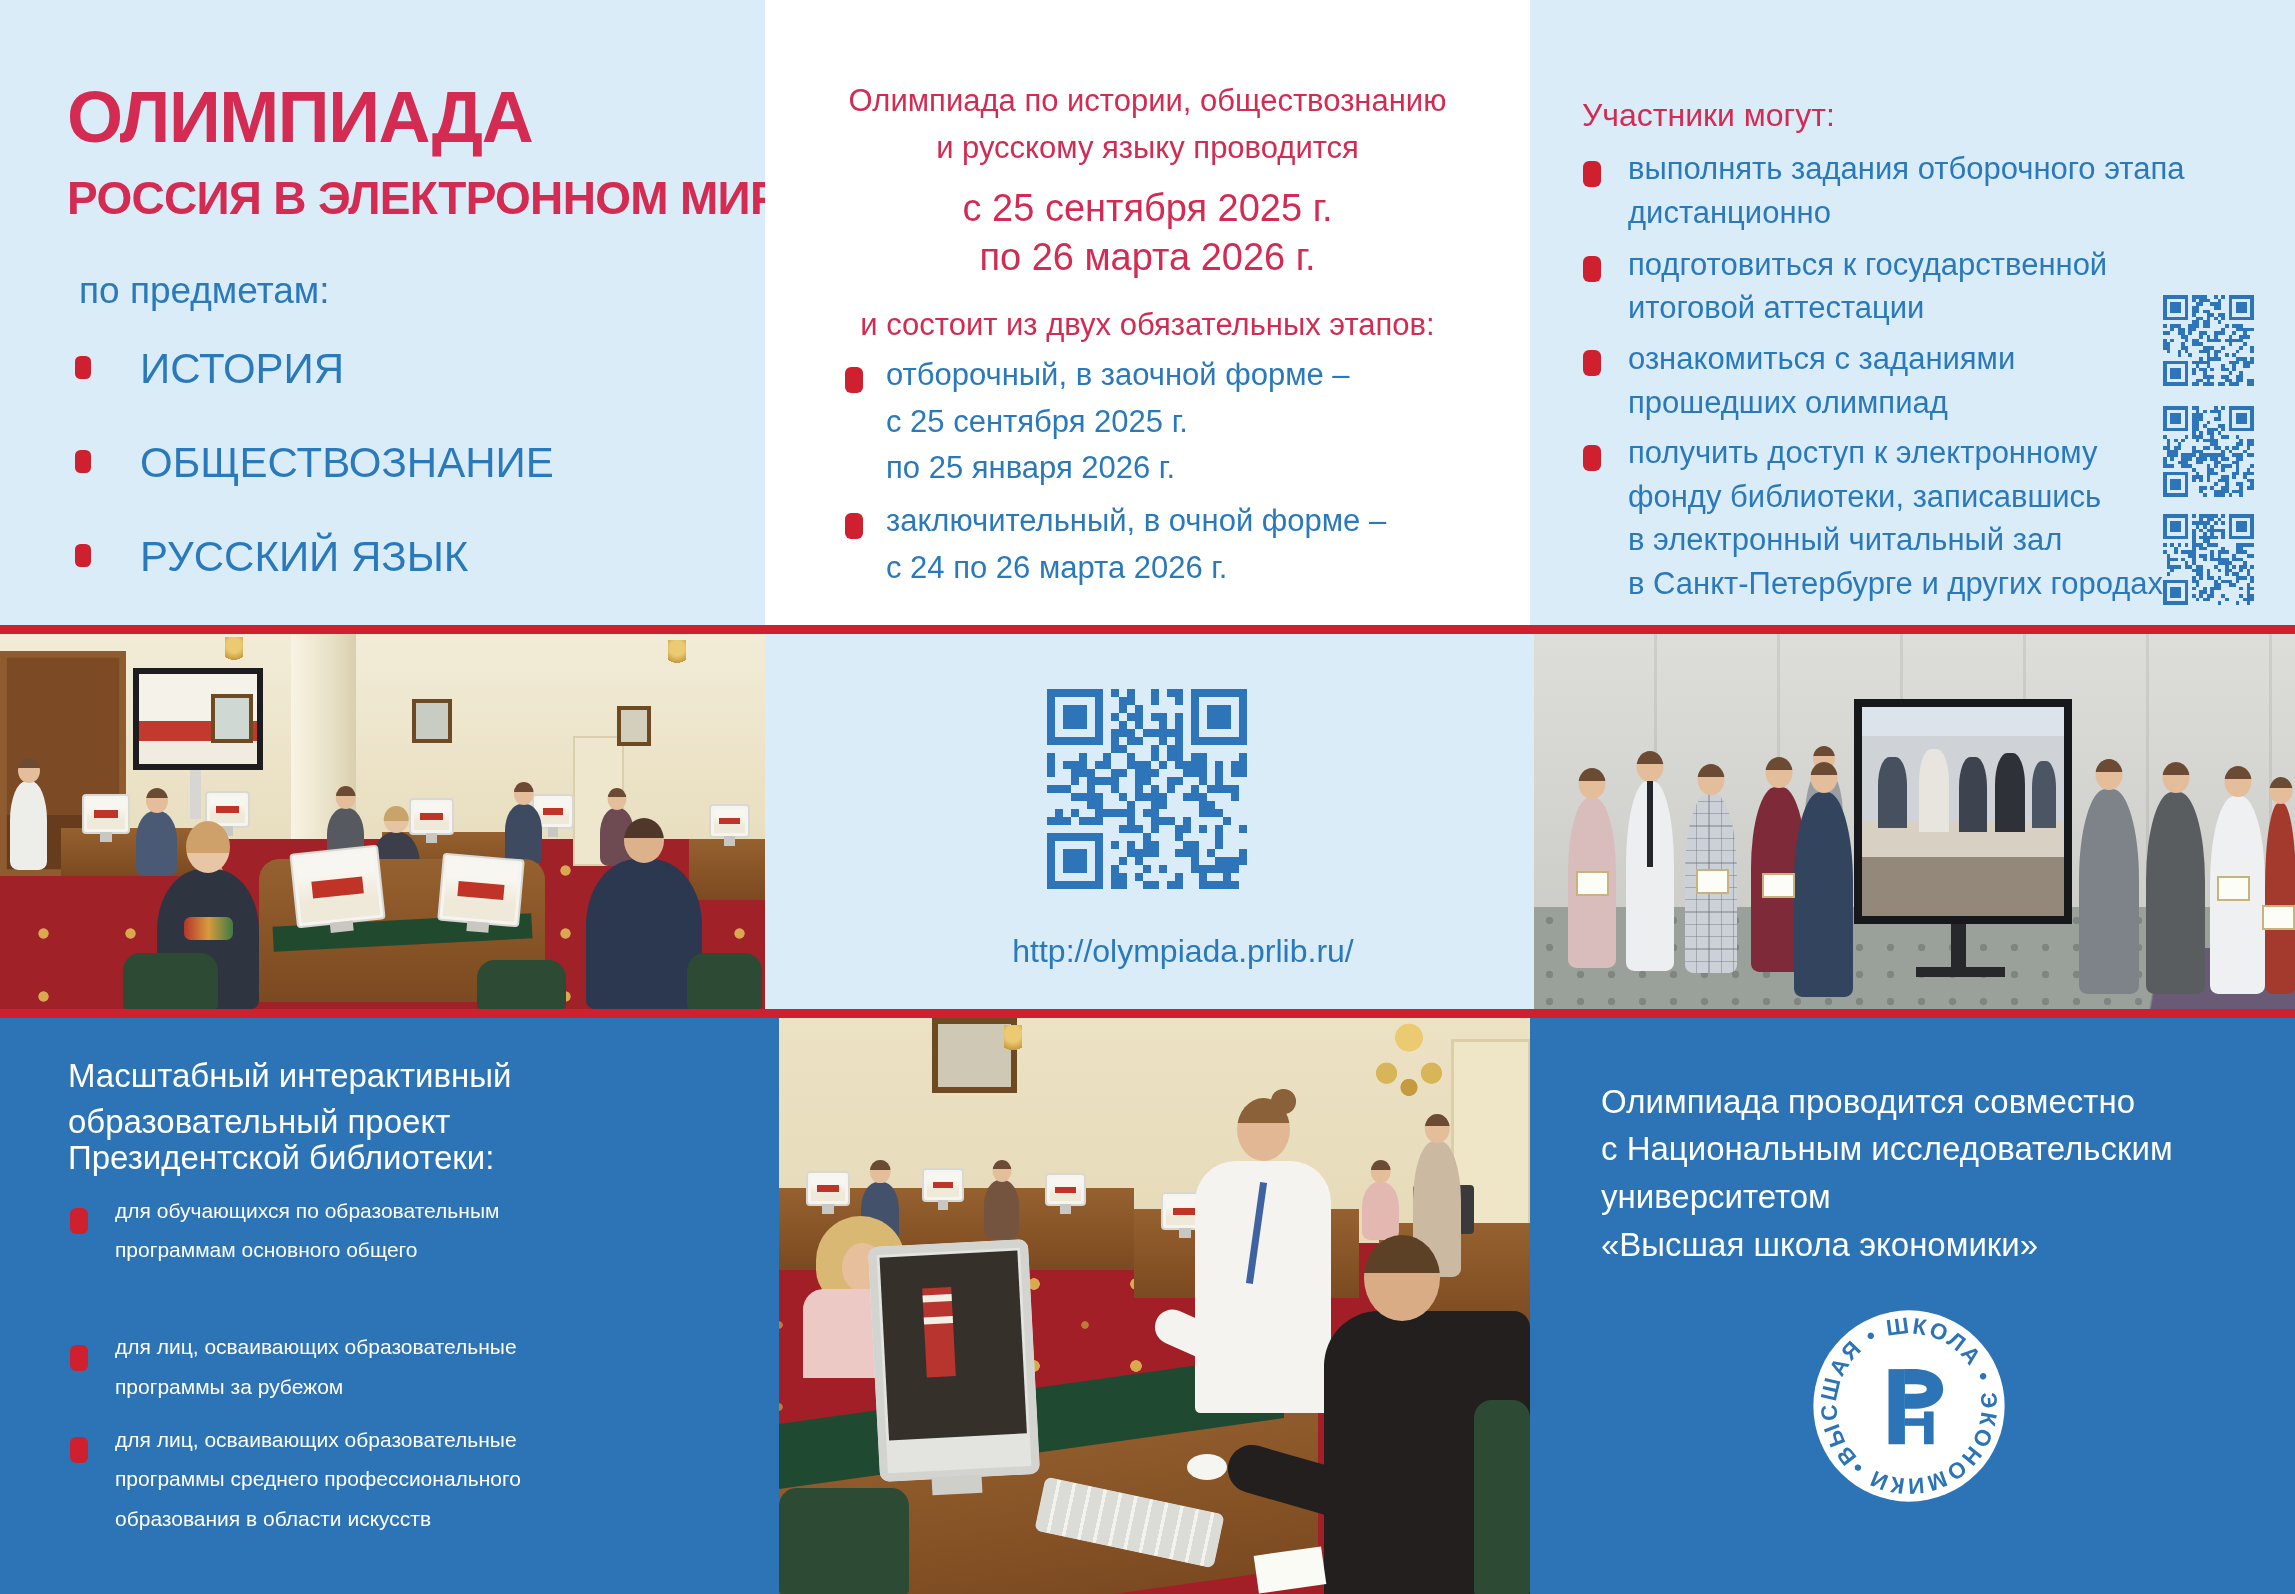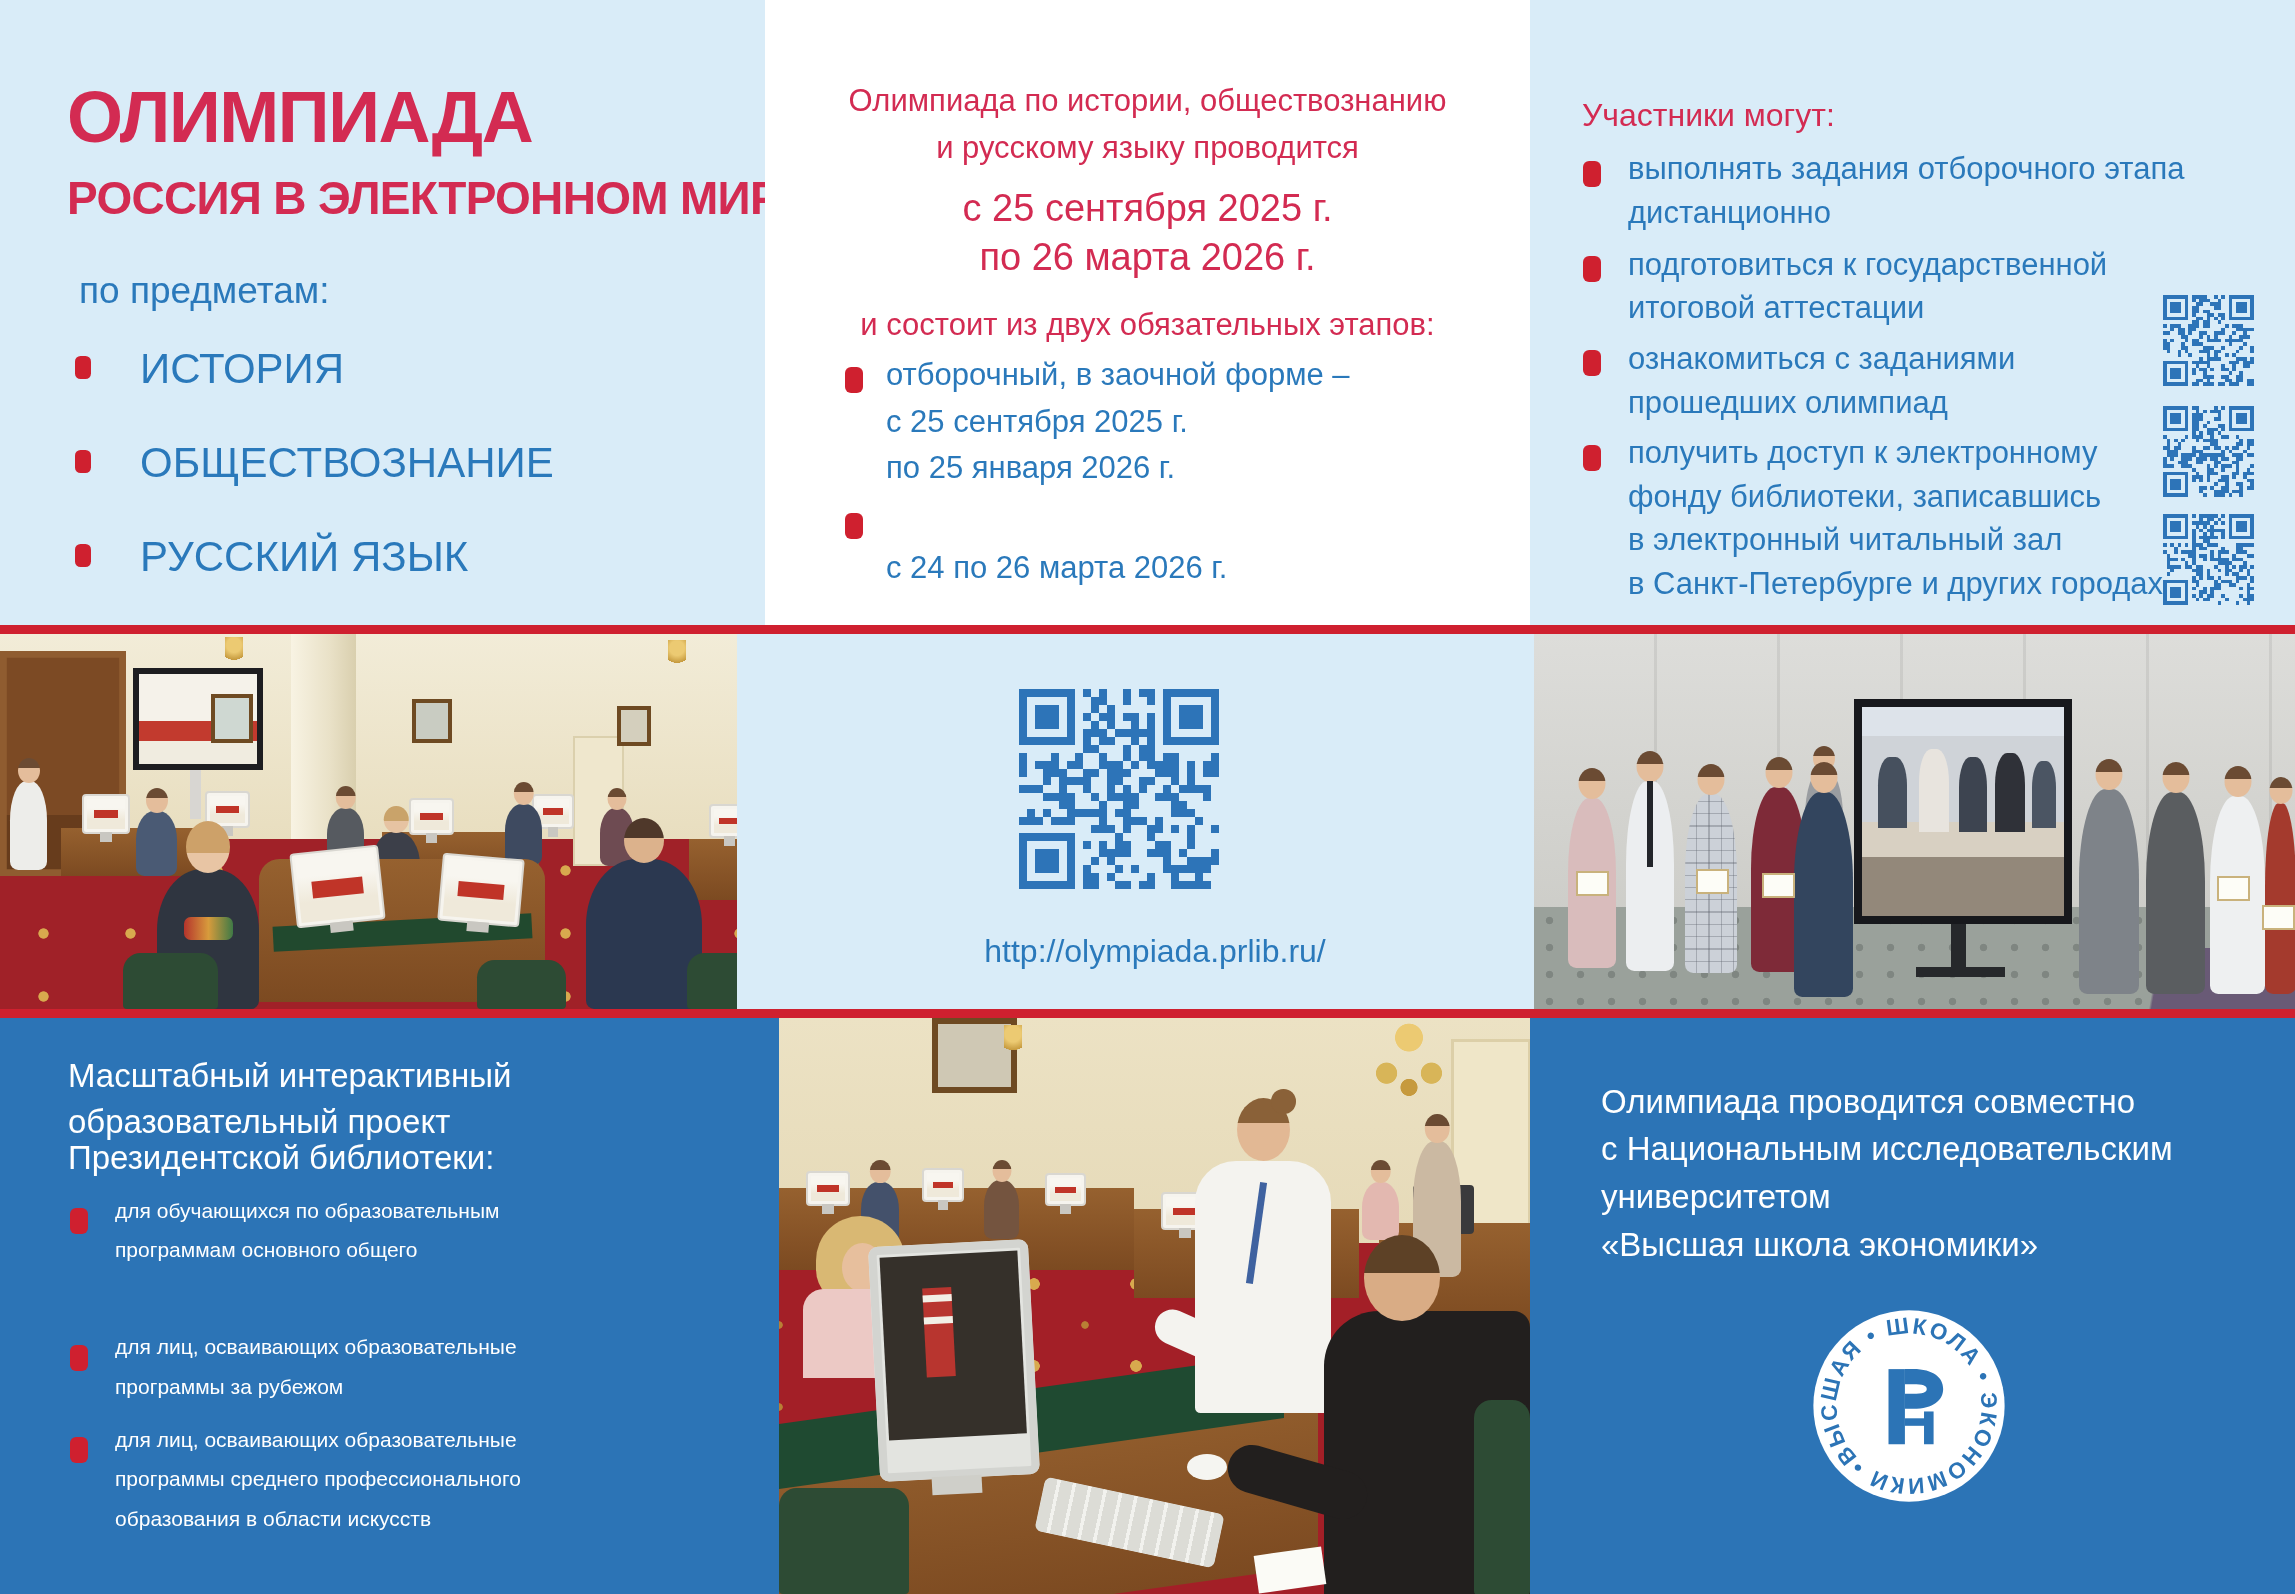--- a/index.html
+++ b/index.html
@@ -60,20 +60,21 @@
     <div class="cline crimson t45" style="top:130px">и русскому языку проводится</div>
     <div class="cline crimson t56" style="top:187px">с 25 сентября 2025 г.</div>
     <div class="cline crimson t56" style="top:236px">по 26 марта 2026 г.</div>
     <div class="cline crimson t45" style="top:307px">и состоит из двух обязательных этапов:</div>
 
     <span class="marker" style="left:80px;top:367px"></span>
     <div class="line blue t45" style="left:121px;top:357px">отборочный, в заочной форме –</div>
     <div class="line blue t45" style="left:121px;top:404px">с 25 сентября 2025 г.</div>
     <div class="line blue t45" style="left:121px;top:450px">по 25 января 2026 г.</div>
     <span class="marker" style="left:80px;top:513px"></span>
+    <div class="line blue t45" style="left:121px;top:503px">заключительный, в очной форме –</div>
     <div class="line blue t45" style="left:121px;top:550px">с 24 по 26 марта 2026 г.</div>
   </section>
 
   <section class="bg-light" style="left:1530px;top:0;width:766px;height:625px">
     <div class="line crimson t47" style="left:52px;top:97px">Участники могут:</div>
 
     <span class="marker" style="left:53px;top:161px"></span>
     <div class="line blue t45" style="left:98px;top:151px">выполнять задания отборочного этапа</div>
     <div class="line blue t45" style="left:98px;top:195px">дистанционно</div>
 
@@ -778,21 +779,21 @@
     </div>
     <div class="person" style="left:586px;top:225px;width:116px;height:150px;background:#2b3850">
         <span class="head" style="width:40px;height:45px;top:-41px;background:linear-gradient(#4f382a 44%,#dcb28c 44%)"></span>
       </div>
 
     <div class="chair" style="left:123px;top:319px;width:95px;height:56px"></div>
     <div class="chair" style="left:477px;top:326px;width:89px;height:49px"></div>
     <div class="chair" style="left:687px;top:319px;width:75px;height:56px"></div>
   </section>
 
-  <section class="bg-light" style="left:737px;top:634px;width:836px;height:375px">
+  <section class="bg-light" style="left:765px;top:634px;width:836px;height:375px">
     <div class="qr" style="left:282px;top:55px;width:200px;height:200px"><svg viewBox="0 0 25 25" width="100%" height="100%" shape-rendering="crispEdges" fill="currentColor">
           <path fill-rule="evenodd" d="M0,0h7v7h-7zM1,1v5h5v-5z"></path>
           <rect x="2" y="2" width="3" height="3"></rect>
           <path fill-rule="evenodd" d="M18,0h7v7h-7zM19,1v5h5v-5z"></path>
           <rect x="20" y="2" width="3" height="3"></rect>
           <path fill-rule="evenodd" d="M0,18h7v7h-7zM1,19v5h5v-5z"></path>
           <rect x="2" y="20" width="3" height="3"></rect>
           <rect x="8" y="0" width="1" height="1"></rect>
           <rect x="10" y="0" width="1" height="1"></rect>
           <rect x="13" y="0" width="1" height="1"></rect>

